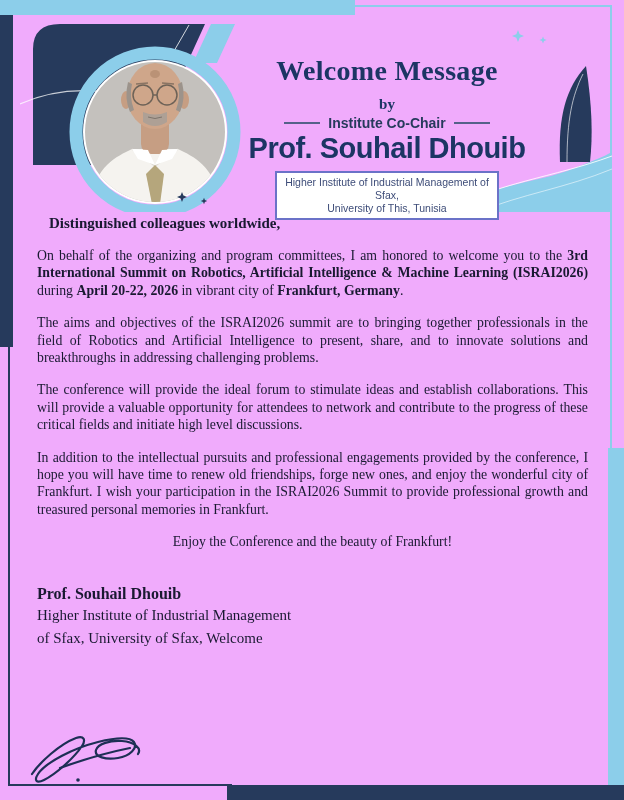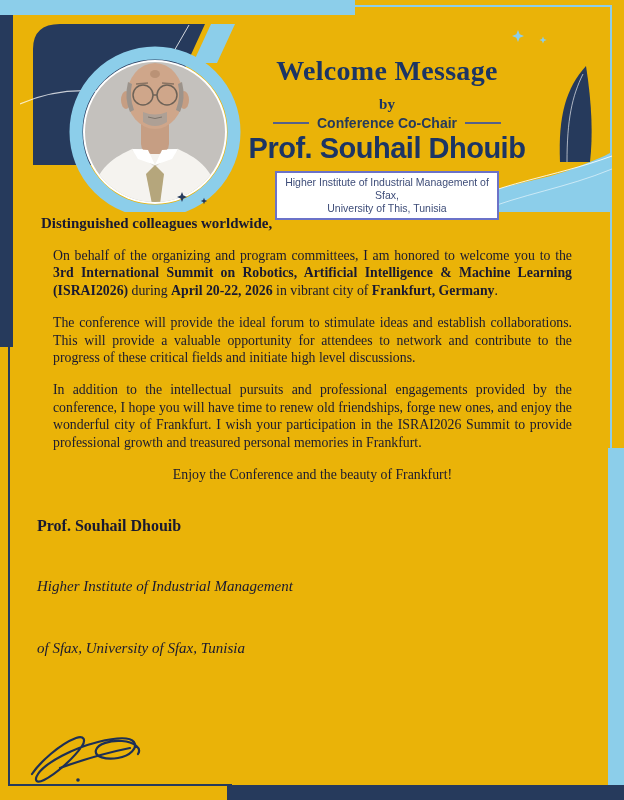--- a/index.html
+++ b/index.html
@@ -1,16 +1,16 @@
 <!DOCTYPE html>
 <html><head>
 <meta charset="utf-8">
 <style>
   html,body{margin:0;padding:0;background:#e8e8e8;}
-  .page{position:relative;width:624px;height:800px;background:#eab308;overflow:hidden;
+  .page{position:relative;width:624px;height:800px;background:#f0abfc;overflow:hidden;
         font-family:"Liberation Serif",serif;color:#191931;}
 
   
   .topbar{position:absolute;left:0;top:0;width:355px;height:15px;background:#8cceea;}
   .topline{position:absolute;left:355px;top:5px;width:257px;height:2px;background:#8cceea;}
   .rightline{position:absolute;left:610px;top:5px;width:2px;height:445px;background:#8cceea;}
   .leftstrip{position:absolute;left:0;top:15px;width:13px;height:332px;background:#263a5c;}
   .leftline{position:absolute;left:8px;top:340px;width:2px;height:446px;background:#263a5c;}
   .bottomline{position:absolute;left:8px;top:784px;width:224px;height:2px;background:#263a5c;}
   .bottombar{position:absolute;left:227px;top:785px;width:397px;height:15px;background:#263a5c;}
@@ -24,26 +24,26 @@
   .cochair-row{display:flex;align-items:center;justify-content:center;gap:8px;margin-top:2px;}
   .dash{display:inline-block;width:36px;height:2px;background:#55618a;}
   .cochair-label{font-family:"Liberation Sans",sans-serif;font-weight:bold;font-size:14px;color:#263a5c;}
   .hero-name{font-family:"Liberation Sans",sans-serif;font-weight:800;font-size:29px;line-height:33px;
              letter-spacing:-.5px;color:#1c3564;margin-top:1px;}
   .inst-box{margin:6px auto 0;width:216px;border:2px solid #6b72c8;background:#ffffff;
             padding:3px 2px;font-family:"Liberation Sans",sans-serif;font-size:10.5px;line-height:13px;color:#3d4c78;}
 
   
   .letter{position:absolute;left:37px;top:214px;width:551px;}
-  .greeting{font-weight:bold;font-size:15px;line-height:18px;margin:0 4px 15px;}
-  .letter p.para{font-size:13.8px;line-height:17.4px;text-align:justify;margin:0 16px 15px;}
+  .greeting{font-weight:bold;font-size:15px;line-height:18px;margin:0 12px 15px;}
+  .letter p.para{font-size:13.8px;line-height:17.4px;text-align:justify;margin:0 0 15px;}
   .letter p.closing{text-align:center;}
   .signoff{margin-top:33px;}
   .signoff-name{font-weight:bold;font-size:16px;line-height:20px;}
-  .signoff-aff{font-style:italic;font-size:15px;line-height:23px;margin-top:39px;}
+  .signoff-aff{font-size:15px;line-height:23px;}
   .signature-svg{position:absolute;left:26px;top:724px;width:140px;height:64px;}
 </style>
 </head>
 <body>
 
 <div class="page">
 
   <div class="topbar"></div>
   <div class="topline"></div>
   <div class="rightline"></div>
@@ -121,43 +121,44 @@
       <path transform="translate(162,181) scale(5)" d="M0,-1 L0.28,-0.28 L1,0 L0.28,0.28 L0,1 L-0.28,0.28 L-1,0 L-0.28,-0.28 Z"></path>
       <path transform="translate(184,185) scale(3.2)" d="M0,-1 L0.28,-0.28 L1,0 L0.28,0.28 L0,1 L-0.28,0.28 L-1,0 L-0.28,-0.28 Z"></path>
     </g>
   </svg>
 
   <div class="hero-text">
     <div class="hero-title">Welcome Message</div>
     <div class="hero-by">by</div>
     <div class="cochair-row">
       <span class="dash"></span>
-      <span class="cochair-label">Conference Co-Chair</span>
+      <span class="cochair-label">Institute Co-Chair</span>
       <span class="dash"></span>
     </div>
     <div class="hero-name">Prof. Souhail Dhouib</div>
     <div class="inst-box">
       <div>Higher Institute of Industrial Management of Sfax,</div>
       <div>University of This, Tunisia</div>
     </div>
   </div>
 
   <div class="letter">
     <p class="greeting">Distinguished colleagues worldwide,</p>
 
     <p class="para"><span>On behalf of the organizing and program committees, I am honored to welcome you to the </span><b>3rd International Summit on Robotics, Artificial Intelligence &amp; Machine Learning (ISRAI2026)</b><span> during </span><b>April 20-22, 2026</b><span> in vibrant city of </span><b>Frankfurt, Germany</b><span>.</span></p>
 
+    <p class="para">The aims and objectives of the ISRAI2026 summit are to bringing together professionals in the field of Robotics and Artificial Intelligence to present, share, and to innovate solutions and breakthroughs in addressing challenging problems.</p>
     <p class="para">The conference will provide the ideal forum to stimulate ideas and establish collaborations. This will provide a valuable opportunity for attendees to network and contribute to the progress of these critical fields and initiate high level discussions.</p>
     <p class="para">In addition to the intellectual pursuits and professional engagements provided by the conference, I hope you will have time to renew old friendships, forge new ones, and enjoy the wonderful city of Frankfurt. I wish your participation in the ISRAI2026 Summit to provide professional growth and treasured personal memories in Frankfurt.</p>
     <p class="para closing">Enjoy the Conference and the beauty of Frankfurt!</p>
 
     <div class="signoff">
       <div class="signoff-name">Prof. Souhail Dhouib</div>
       <div class="signoff-aff">Higher Institute of Industrial Management</div>
-      <div class="signoff-aff">of Sfax, University of Sfax, Tunisia</div>
+      <div class="signoff-aff">of Sfax, University of Sfax, Welcome</div>
     </div>
   </div>
 
   <svg class="signature-svg" viewBox="0 0 140 64">
     <g fill="none" stroke="#1d2f55" stroke-width="2.2" stroke-linecap="round">
       <path d="M6,50 C14,38 34,20 50,14 C58,11 60,16 56,22 C48,34 30,50 18,56 C10,60 8,56 12,50 C20,38 48,24 72,18 C92,13 104,13 108,18 C112,24 104,32 92,34 C80,36 68,33 70,26 C72,20 84,16 96,17 C108,18 116,24 112,30"></path>
       <path d="M34,44 C56,36 84,28 104,24"></path>
     </g>
     <circle cx="52" cy="56" r="1.8" fill="#1d2f55"></circle>
   </svg>

